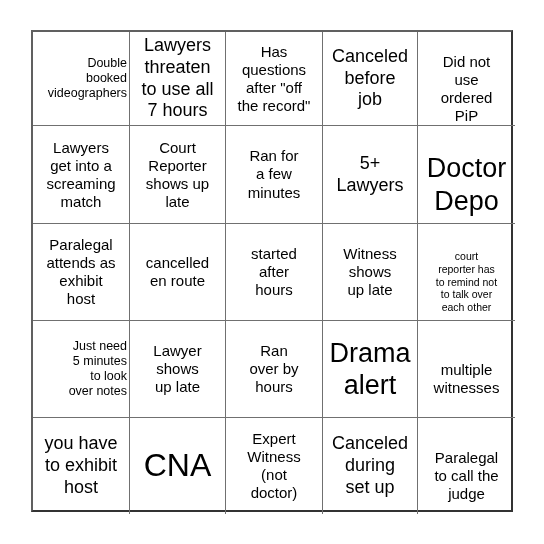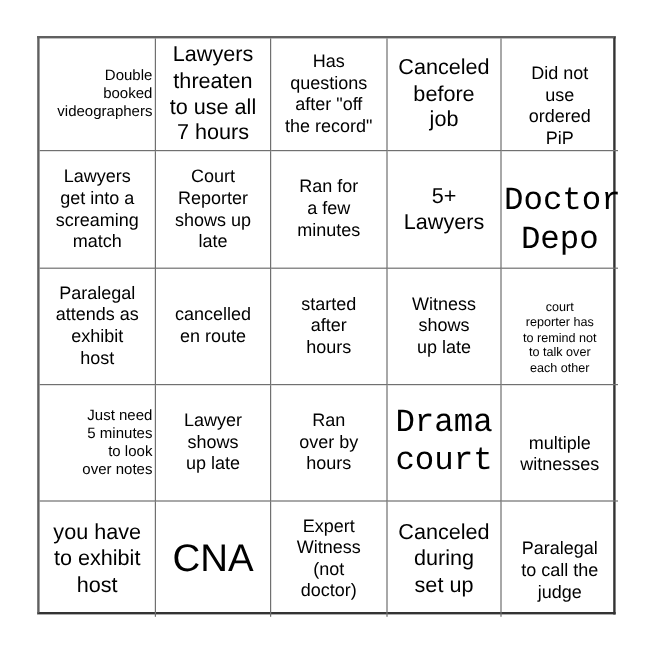--- a/index.html
+++ b/index.html
@@ -53,21 +53,21 @@
     white-space: pre-line;
     word-break: normal;
   }
 
   
   .t-xs  { font-size: 10.5px; line-height: 1.22; }
   .t-sm  { font-size: 12.5px; line-height: 1.2; text-align: right; }
   .t-md  { font-size: 15px;   line-height: 1.2; text-align: center; }
   .t-lg  { font-size: 18px;   line-height: 1.22; }
   .t-xl  { font-size: 15px;   line-height: 1.22; }
-  .t-xxl { font-size: 27px;   line-height: 1.2; font-family: Liberation Mono, monospace; }
+  .t-xxl { font-size: 27px;   line-height: 1.2; }
   .t-huge{ font-size: 32px;   line-height: 1.1; letter-spacing: 0px; }
 </style>
 </head>
 <body>
 
 <div id="bingo-card">
     <div class="bingo-cell">
       <span class="cell-text t-sm">Double
 booked
 videographers</span>
@@ -158,21 +158,21 @@
 shows
 up late</span>
     </div>
     <div class="bingo-cell">
       <span class="cell-text t-xl">Ran
 over by
 hours</span>
     </div>
     <div class="bingo-cell">
       <span class="cell-text t-xxl">Drama
-court</span>
+alert</span>
     </div>
     <div class="bingo-cell col-last">
       <span class="cell-text t-md">multiple
 witnesses</span>
     </div>
     <div class="bingo-cell row-last">
       <span class="cell-text t-lg">you have
 to exhibit
 host</span>
     </div>

